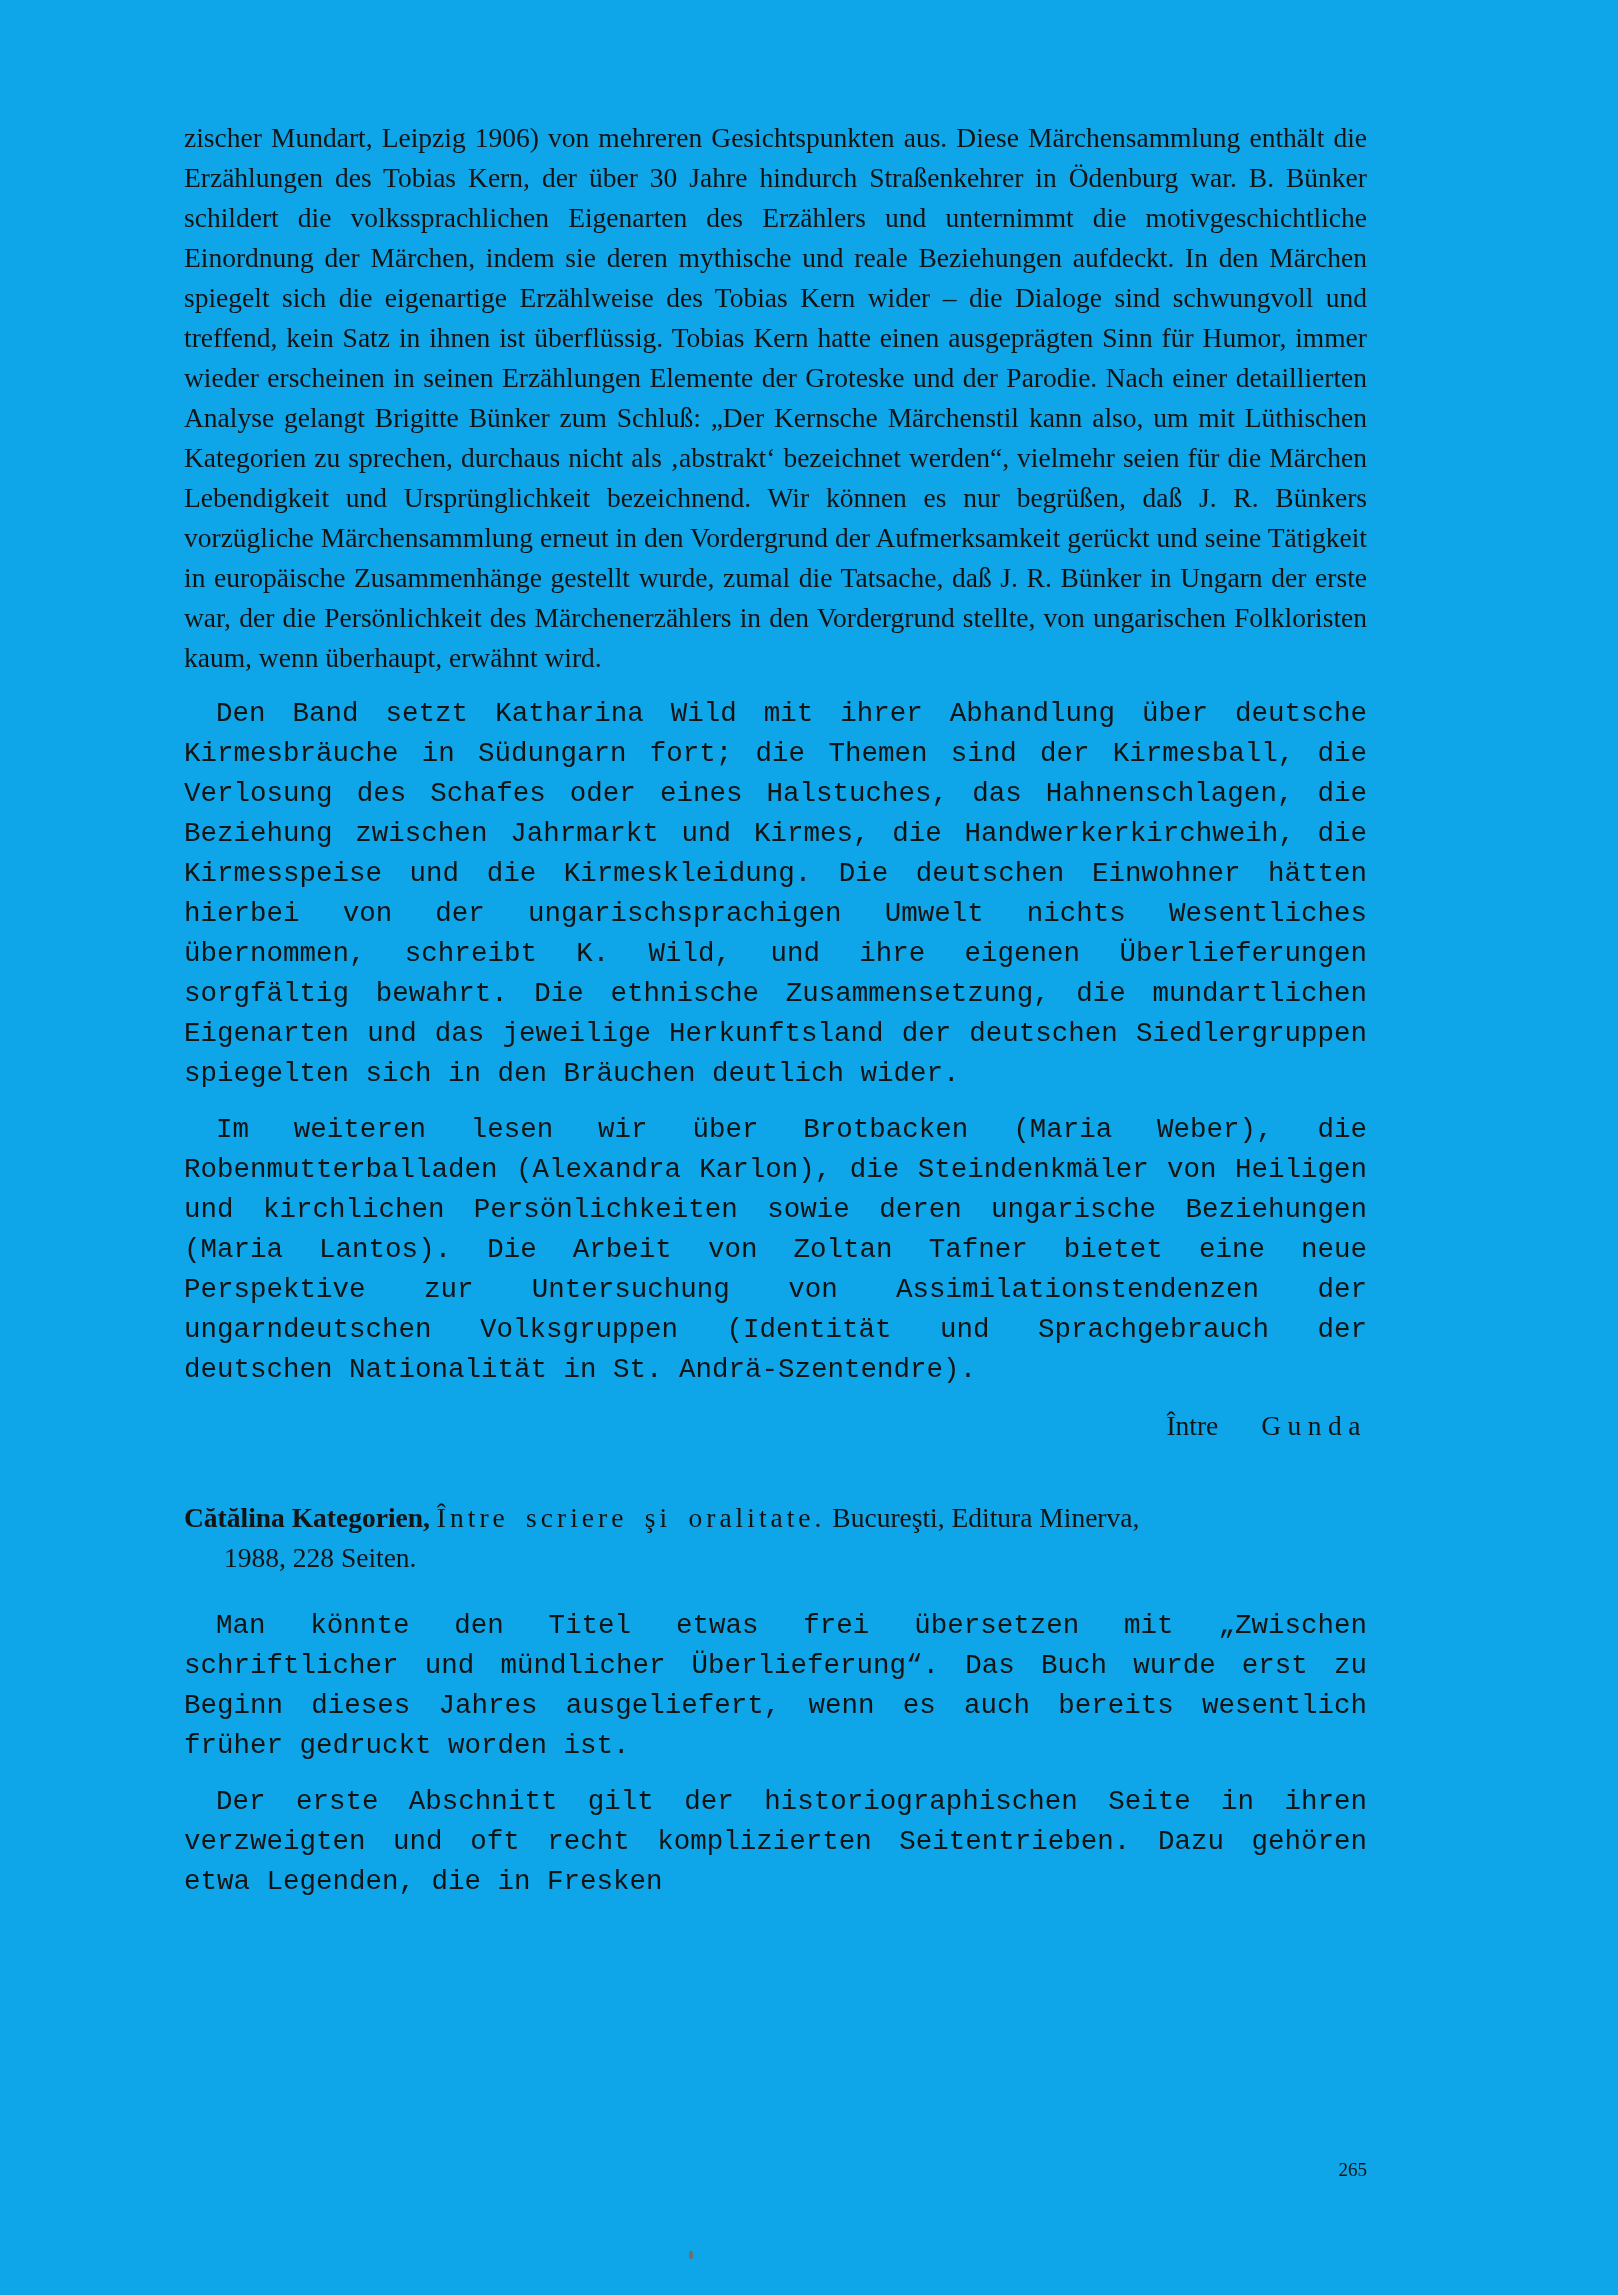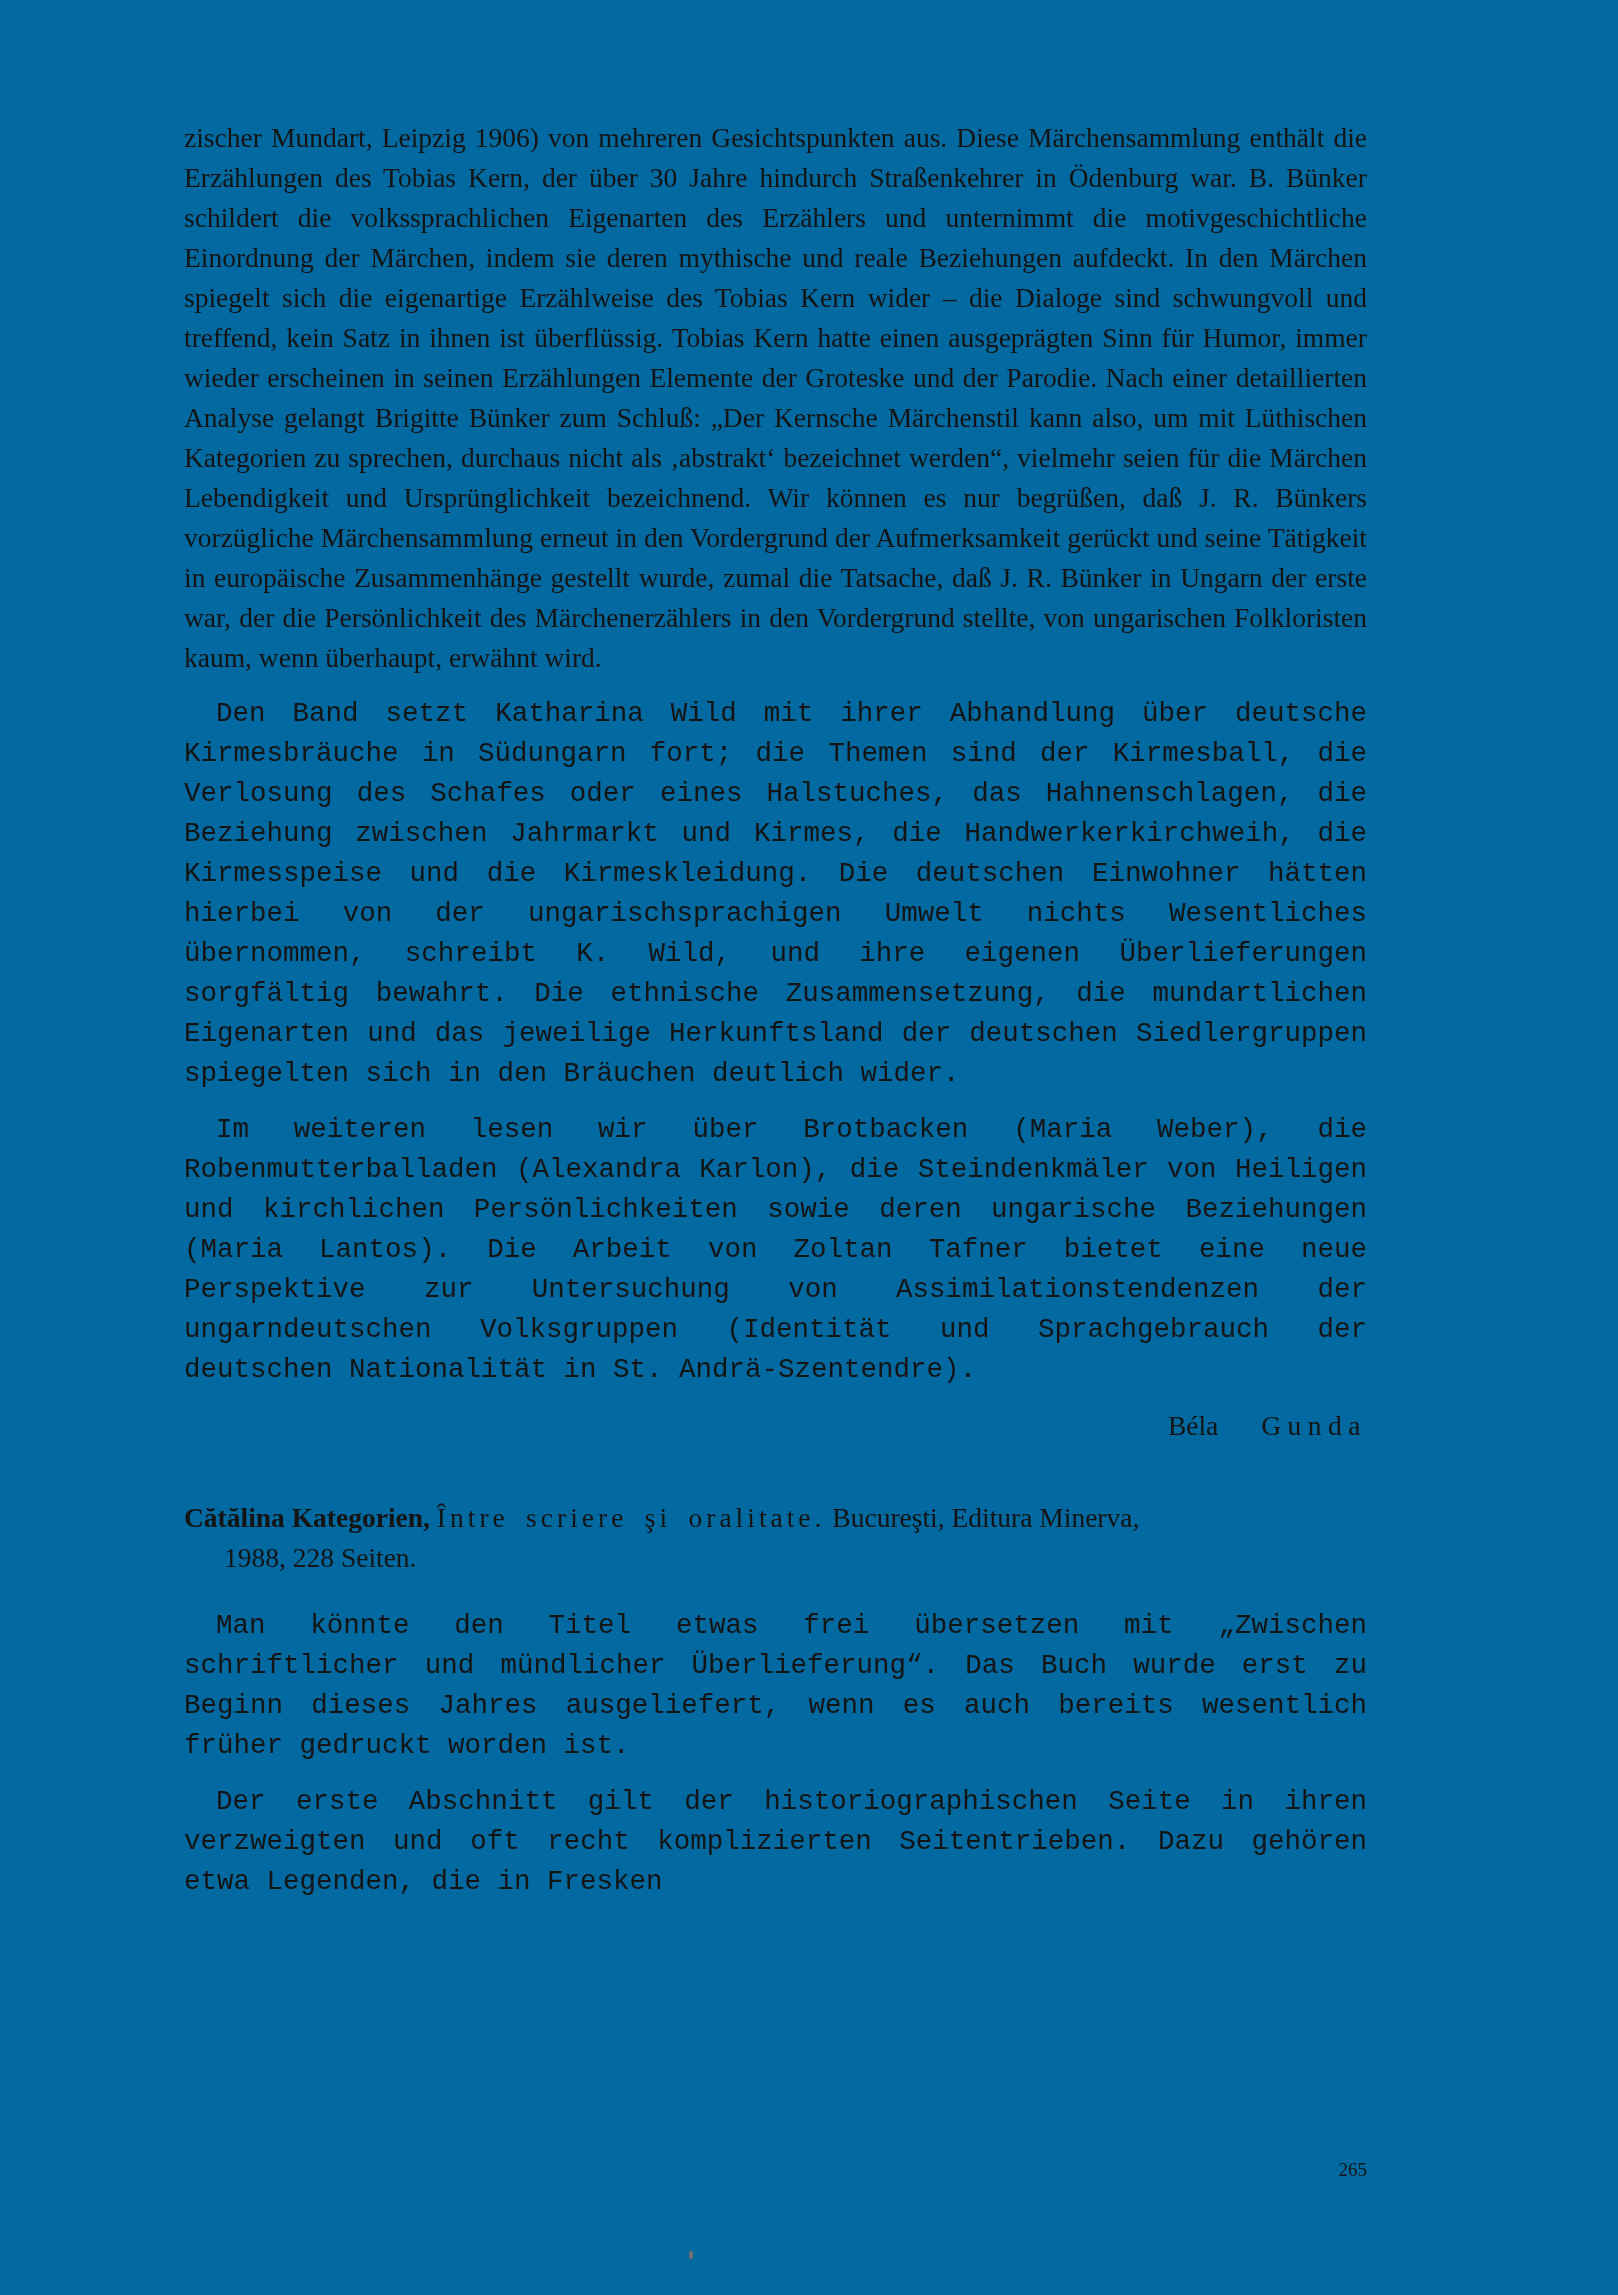--- a/index.html
+++ b/index.html
@@ -5,21 +5,21 @@
   html, body {
     margin: 0;
     padding: 0;
     background: #e8e8e8;
   }
   .page {
     position: relative;
     width: 1618px;
     height: 2295px;
     margin: 0 auto;
-    background: #0369a1;
+    background: #0ea5e9;
     font-family: "Liberation Serif", "DejaVu Serif", serif;
     color: #141414;
     overflow: hidden;
   }
   .textblock {
     position: absolute;
     left: 184px;
     top: 118px;
     width: 1183px;
     font-size: 27.5px;
@@ -86,21 +86,21 @@
 
   <div class="textblock">
 
     <p>zischer Mundart, Leipzig 1906) von mehreren Gesichtspunkten aus. Diese Märchensammlung enthält die Erzählungen des Tobias Kern, der über 30 Jahre hindurch Straßenkehrer in Ödenburg war. B. Bünker schildert die volkssprachlichen Eigenarten des Erzählers und unternimmt die motivgeschichtliche Einordnung der Märchen, indem sie deren mythische und reale Beziehungen aufdeckt. In den Märchen spiegelt sich die eigenartige Erzählweise des Tobias Kern wider – die Dialoge sind schwungvoll und treffend, kein Satz in ihnen ist überflüssig. Tobias Kern hatte einen ausgeprägten Sinn für Humor, immer wieder erscheinen in seinen Erzählungen Elemente der Groteske und der Parodie. Nach einer detaillierten Analyse gelangt Brigitte Bünker zum Schluß: „Der Kernsche Märchenstil kann also, um mit Lüthischen Kategorien zu sprechen, durchaus nicht als ‚abstrakt‘ bezeichnet werden“, vielmehr seien für die Märchen Lebendigkeit und Ursprünglichkeit bezeichnend. Wir können es nur begrüßen, daß J. R. Bünkers vorzügliche Märchensammlung erneut in den Vordergrund der Aufmerksamkeit gerückt und seine Tätigkeit in europäische Zusammenhänge gestellt wurde, zumal die Tatsache, daß J. R. Bünker in Ungarn der erste war, der die Persönlichkeit des Märchenerzählers in den Vordergrund stellte, von ungarischen Folkloristen kaum, wenn überhaupt, erwähnt wird.</p>
 
     <p class="indent">Den Band setzt Katharina Wild mit ihrer Abhandlung über deutsche Kirmesbräuche in Südungarn fort; die Themen sind der Kirmesball, die Verlosung des Schafes oder eines Halstuches, das Hahnenschlagen, die Beziehung zwischen Jahrmarkt und Kirmes, die Handwerkerkirchweih, die Kirmesspeise und die Kirmeskleidung. Die deutschen Einwohner hätten hierbei von der ungarischsprachigen Umwelt nichts Wesentliches übernommen, schreibt K. Wild, und ihre eigenen Überlieferungen sorgfältig bewahrt. Die ethnische Zusammensetzung, die mundartlichen Eigenarten und das jeweilige Herkunftsland der deutschen Siedlergruppen spiegelten sich in den Bräuchen deutlich wider.</p>
 
     <p class="indent">Im weiteren lesen wir über Brotbacken (Maria Weber), die Robenmutterballaden (Alexandra Karlon), die Steindenkmäler von Heiligen und kirchlichen Persönlichkeiten sowie deren ungarische Beziehungen (Maria Lantos). Die Arbeit von Zoltan Tafner bietet eine neue Perspektive zur Untersuchung von Assimilationstendenzen der ungarndeutschen Volksgruppen (Identität und Sprachgebrauch der deutschen Nationalität in St. Andrä-Szentendre).</p>
 
     <p class="signature">
-      <span>Béla</span>
+      <span>Între</span>
       <span class="surname">Gunda</span>
     </p>
 
     <p class="review-heading">
       <span class="heading-line-1">
         <span class="author-bold">Cătălina Kategorien,</span>
         <span class="spaced-title">Între scriere şi oralitate.</span>
         <span>Bucureşti, Editura Minerva,</span>
       </span>
       <span class="heading-line-2">

